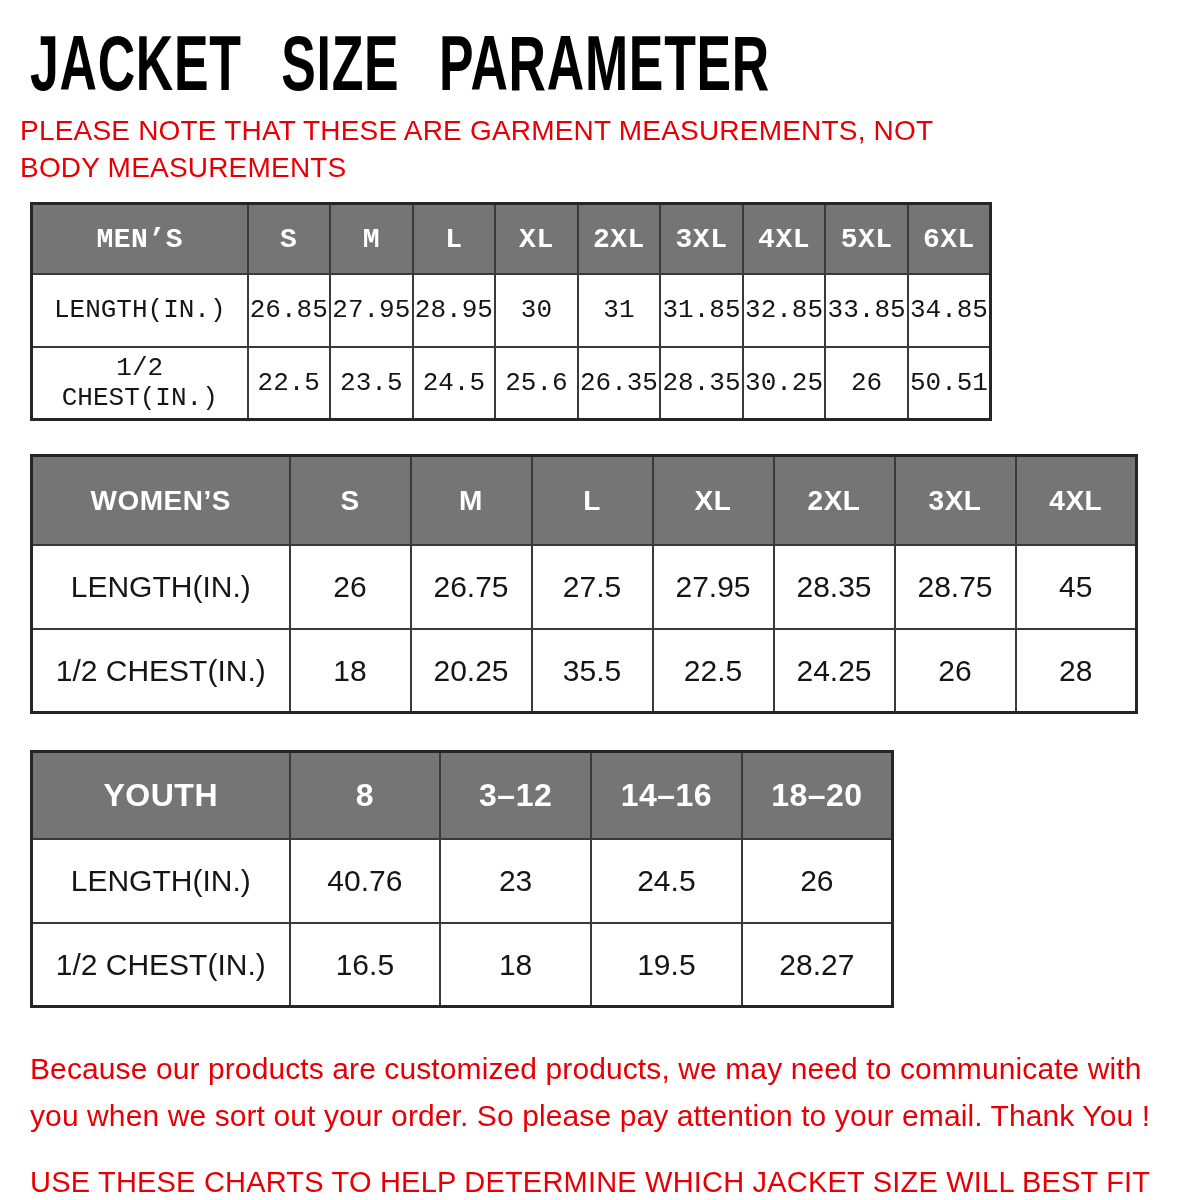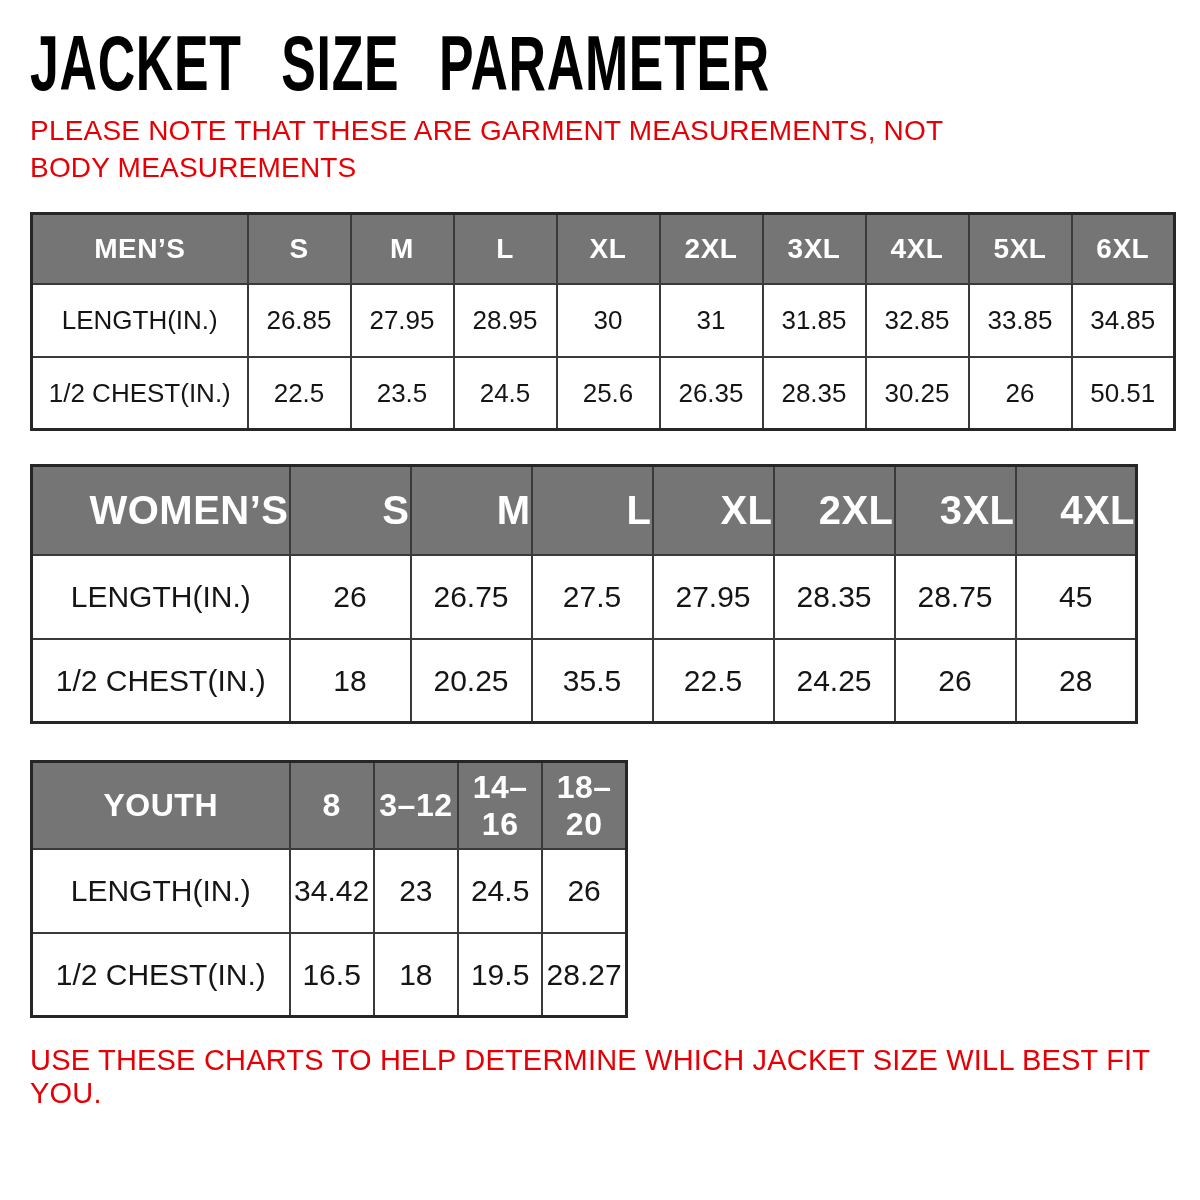--- a/index.html
+++ b/index.html
@@ -25,21 +25,21 @@
     color:#000;
     letter-spacing:1px;
     word-spacing:34px;
     white-space:nowrap;
     transform:scale(0.72,1.08);
     transform-origin:0 0;
     height:72px;
   }
 
   .note{
-    margin:16px 0 0 30px;
+    margin:16px 0 0 20px;
     max-width:935px;
     color:var(--red);
     font-size:28px;
     line-height:1.33;
     font-weight:normal;
     letter-spacing:0.2px;
   }
 
   table.size-table{
     border-collapse:collapse;
@@ -56,33 +56,33 @@
     font-weight:normal;
     overflow:hidden;
   }
   table.size-table thead th{
     background:var(--hdr-gray);
     color:#ffffff;
     font-weight:bold;
     letter-spacing:0.5px;
   }
 
-  table.mens{width:1146px;margin-top:26px;font-size:26px;}
+  table.mens{width:962px;margin-top:16px;font-size:26px;font-family:Liberation Mono, monospace;}
   .mens thead tr{height:70px;}
   .mens tbody tr{height:73px;}
   .mens thead th{font-size:28px;}
   .mens col.c-label{width:216px;}
 
   table.womens{width:1108px;margin-top:33px;font-size:30px;}
   .womens thead tr{height:89px;}
   .womens tbody tr{height:84px;}
-  .womens thead th{font-size:40px;text-align:right;}
+  .womens thead th{font-size:28px;}
   .womens col.c-label{width:258px;}
 
-  table.youth{width:598px;margin-top:36px;font-size:30px;}
+  table.youth{width:864px;margin-top:36px;font-size:30px;}
   .youth thead tr{height:87px;}
   .youth tbody tr{height:84px;}
   .youth thead th{font-size:32px;}
   .youth col.c-label{width:258px;}
 
   .footer-para{
     margin:38px 0 0 30px;
     max-width:1155px;
     color:var(--red);
     font-size:30px;
@@ -221,31 +221,32 @@
           <th>YOUTH</th>
           <th>8</th>
           <th>3–12</th>
           <th>14–16</th>
           <th>18–20</th>
         </tr>
       </thead>
       <tbody>
         <tr>
           <td>LENGTH(IN.)</td>
-          <td>34.42</td>
+          <td>40.76</td>
           <td>23</td>
           <td>24.5</td>
           <td>26</td>
         </tr>
         <tr>
           <td>1/2 CHEST(IN.)</td>
           <td>16.5</td>
           <td>18</td>
           <td>19.5</td>
           <td>28.27</td>
         </tr>
       </tbody>
     </table>
 
+  <p class="footer-para">Because our products are customized products, we may need to communicate with you when we sort out your order. So please pay attention to your email. Thank You !</p>
 
   <p class="footer-line">USE THESE CHARTS TO HELP DETERMINE WHICH JACKET SIZE WILL BEST FIT YOU.</p>
 
 </div>
 
 </body></html>

